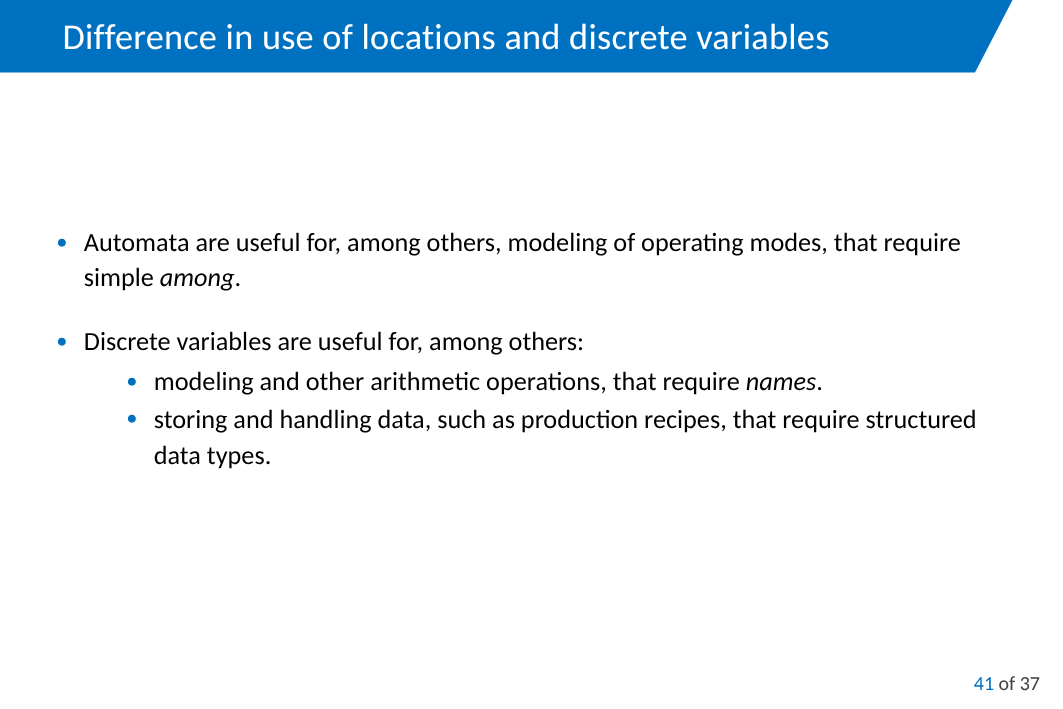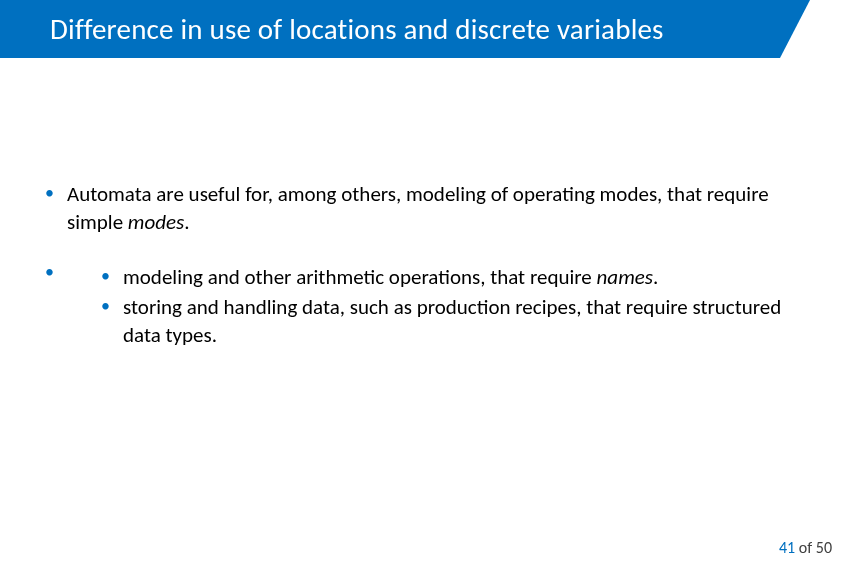--- a/index.html
+++ b/index.html
@@ -95,41 +95,42 @@
 
 <div class="title-bar"></div>
 <div class="title-notch"></div>
 <div class="title-text">Difference in use of locations and discrete variables</div>
 
 <div class="content">
 
   <div class="bullet">
     <div class="dot">•</div>
     <div class="text">
-      <span>Automata are useful for, among others, modeling of operating modes, that require simple </span><em class="it">modes</em><span>.</span>
+      <span>Automata are useful for, among others, modeling of operating modes, that require simple </span><em class="it">among</em><span>.</span>
     </div>
   </div>
 
   <div class="bullet">
     <div class="dot">•</div>
     <div class="text">
+      <span>Discrete variables are useful for, among others:</span>
       <div class="sub">
         <div class="bullet">
           <div class="dot">•</div>
           <div class="text">
             <span>modeling and other arithmetic operations, that require </span><em class="it">names</em><span>.</span>
           </div>
         </div>
         <div class="bullet">
           <div class="dot">•</div>
           <div class="text">
             <span>storing and handling data, such as production recipes, that require structured data types.</span>
           </div>
         </div>
       </div>
     </div>
   </div>
 
 </div>
 
 <div class="footer">
-  <span class="cur">41</span><span> of </span><span>50</span>
+  <span class="cur">41</span><span> of </span><span>37</span>
 </div>
 
 </body></html>

